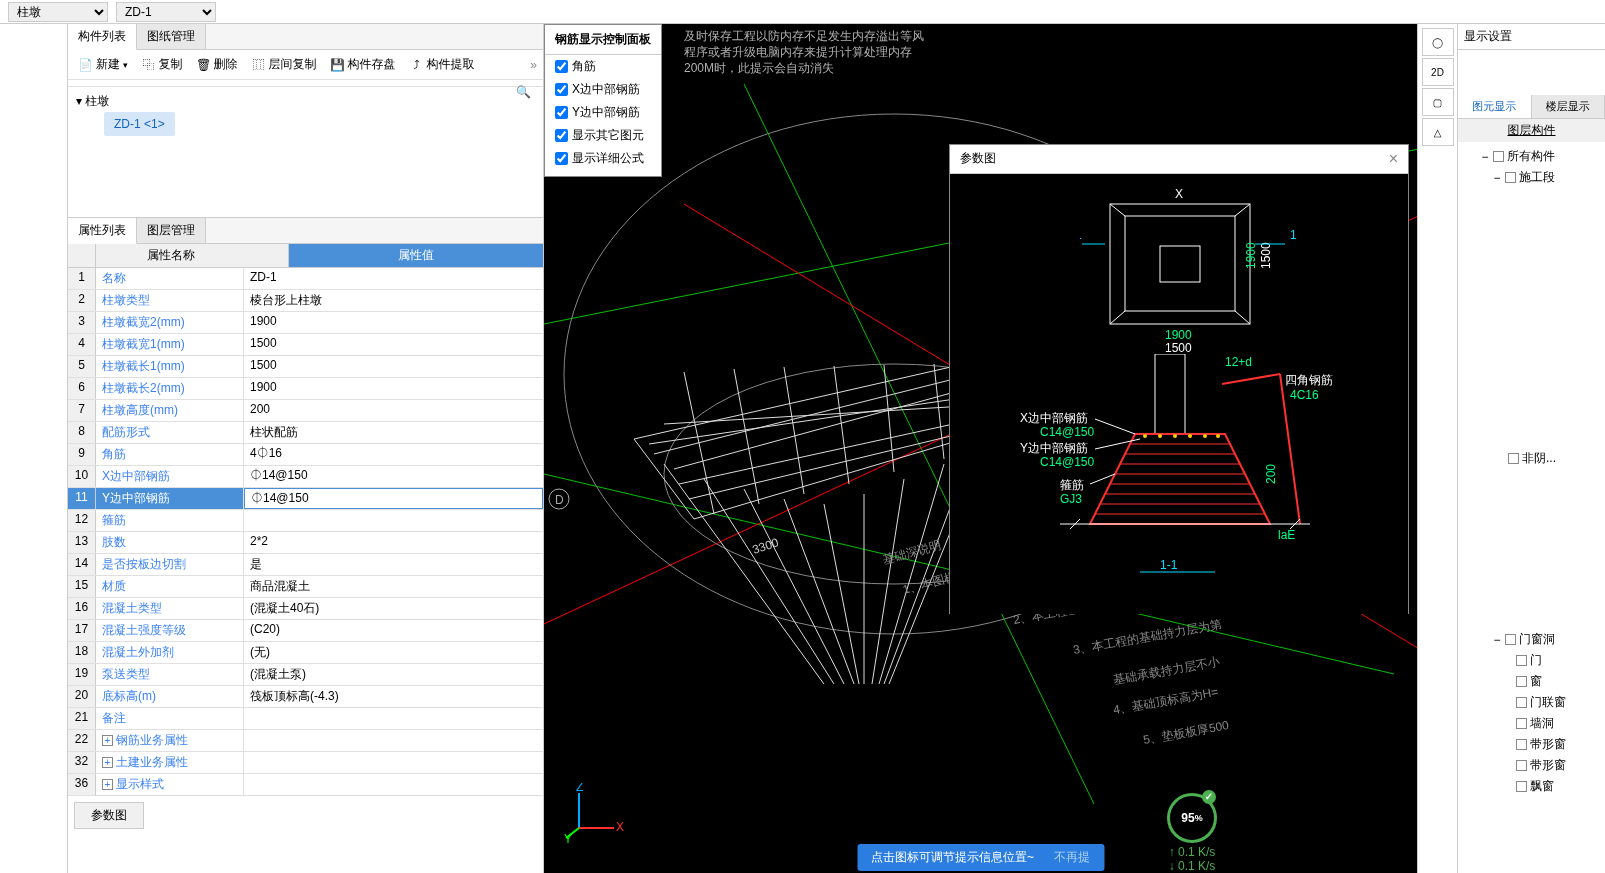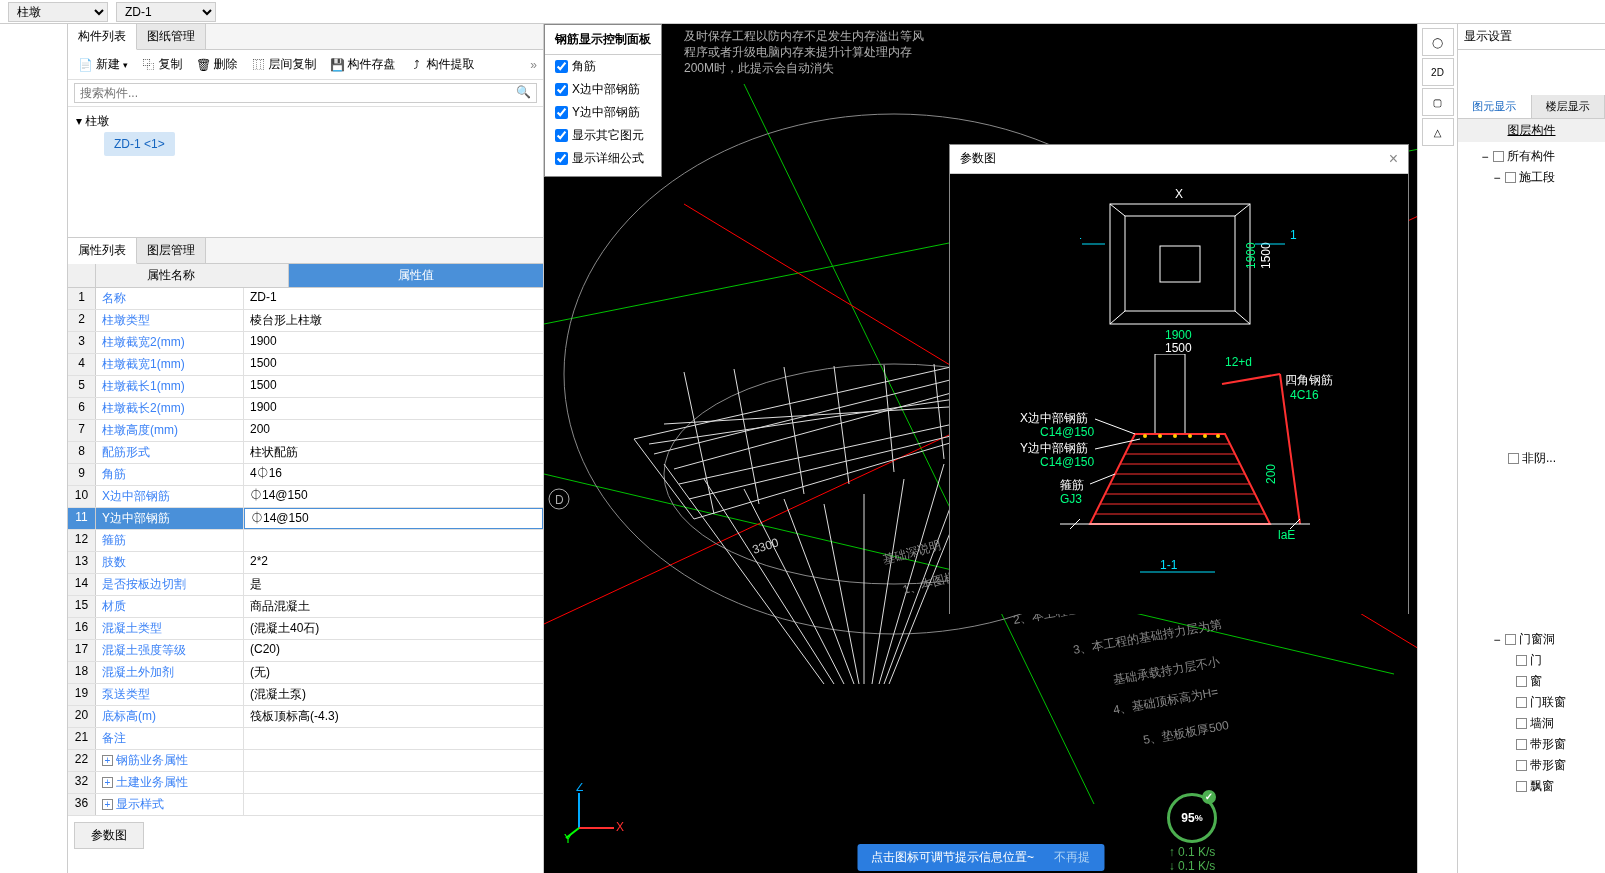--- a/index.html
+++ b/index.html
@@ -126,21 +126,20 @@
           <span class="ico">💾</span>
           <span>构件存盘</span>
         </div>
       <div class="tb-btn">
           <span class="ico">⤴</span>
           <span>构件提取</span>
         </div>
       <span style="margin-left:auto;color:#888;">»</span>
     </div>
     <div class="search-row">
-      <input placeholder="搜索构件..." style="">
       <span class="mag">🔍</span>
     </div>
     <div class="tree-area">
       <div class="tree-node">▾ <span>柱墩</span></div>
       <div class="tree-child">ZD-1 &lt;1&gt;</div>
     </div>
 
     <div class="prop-section">
       <div class="tabs">
         <div class="tab active">属性列表</div>

